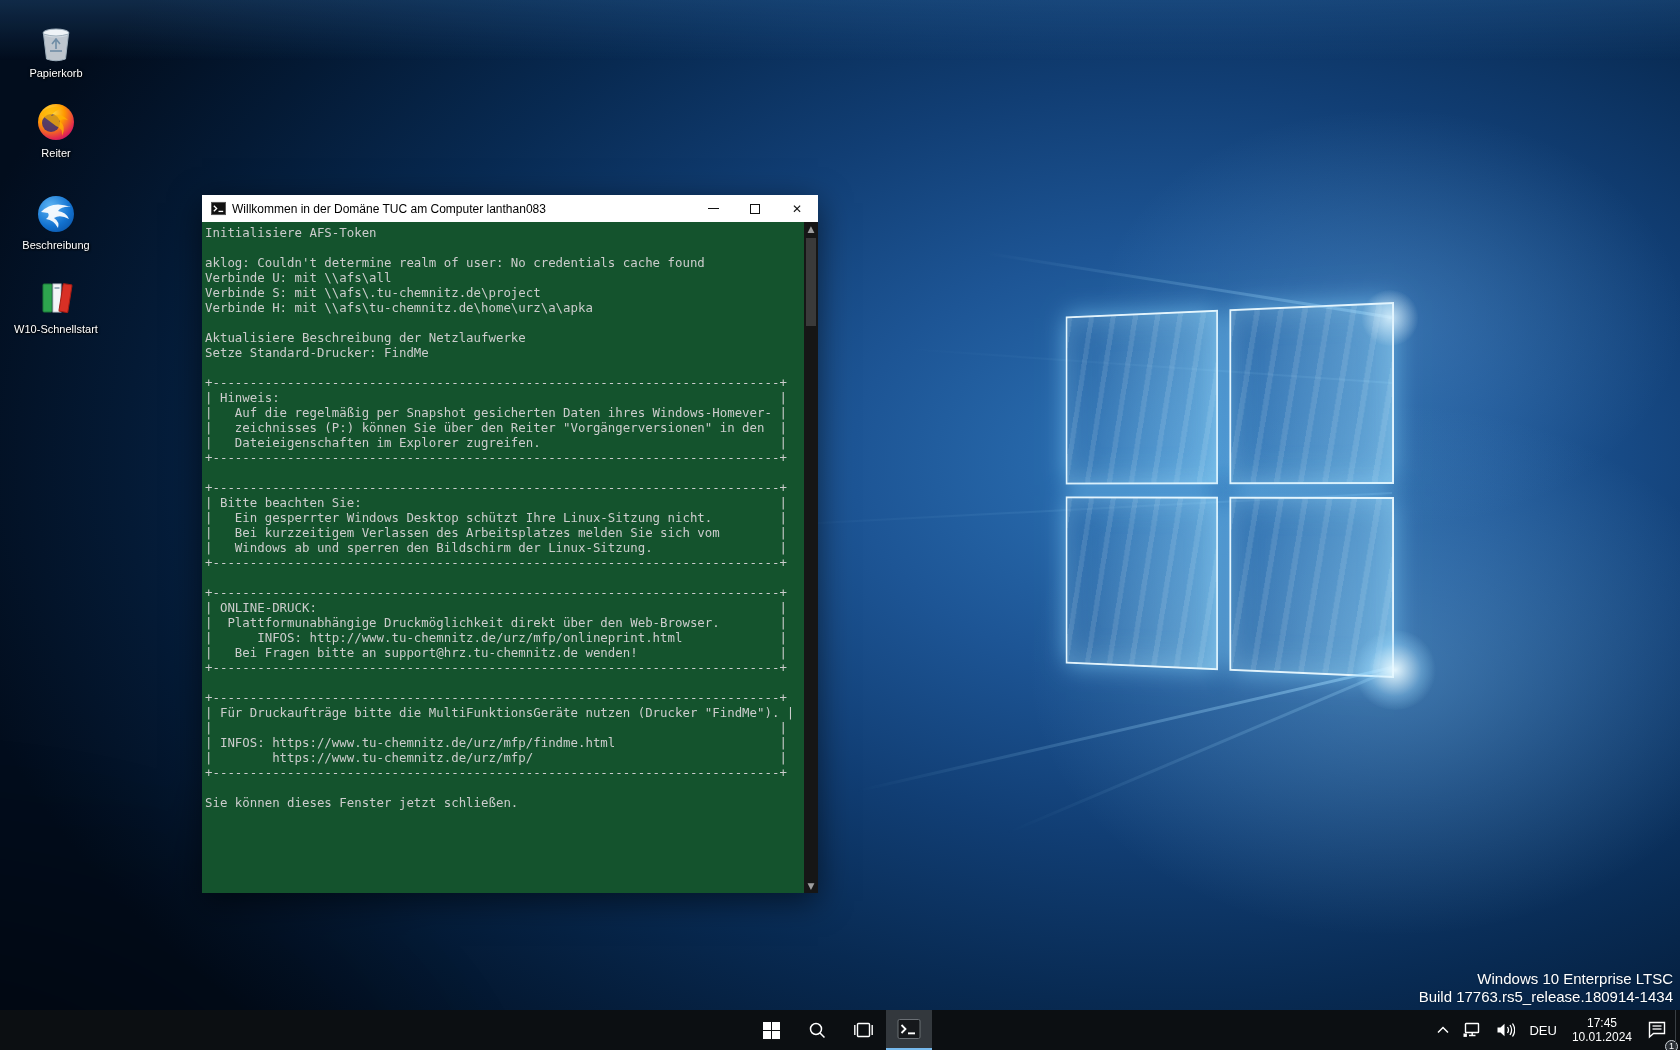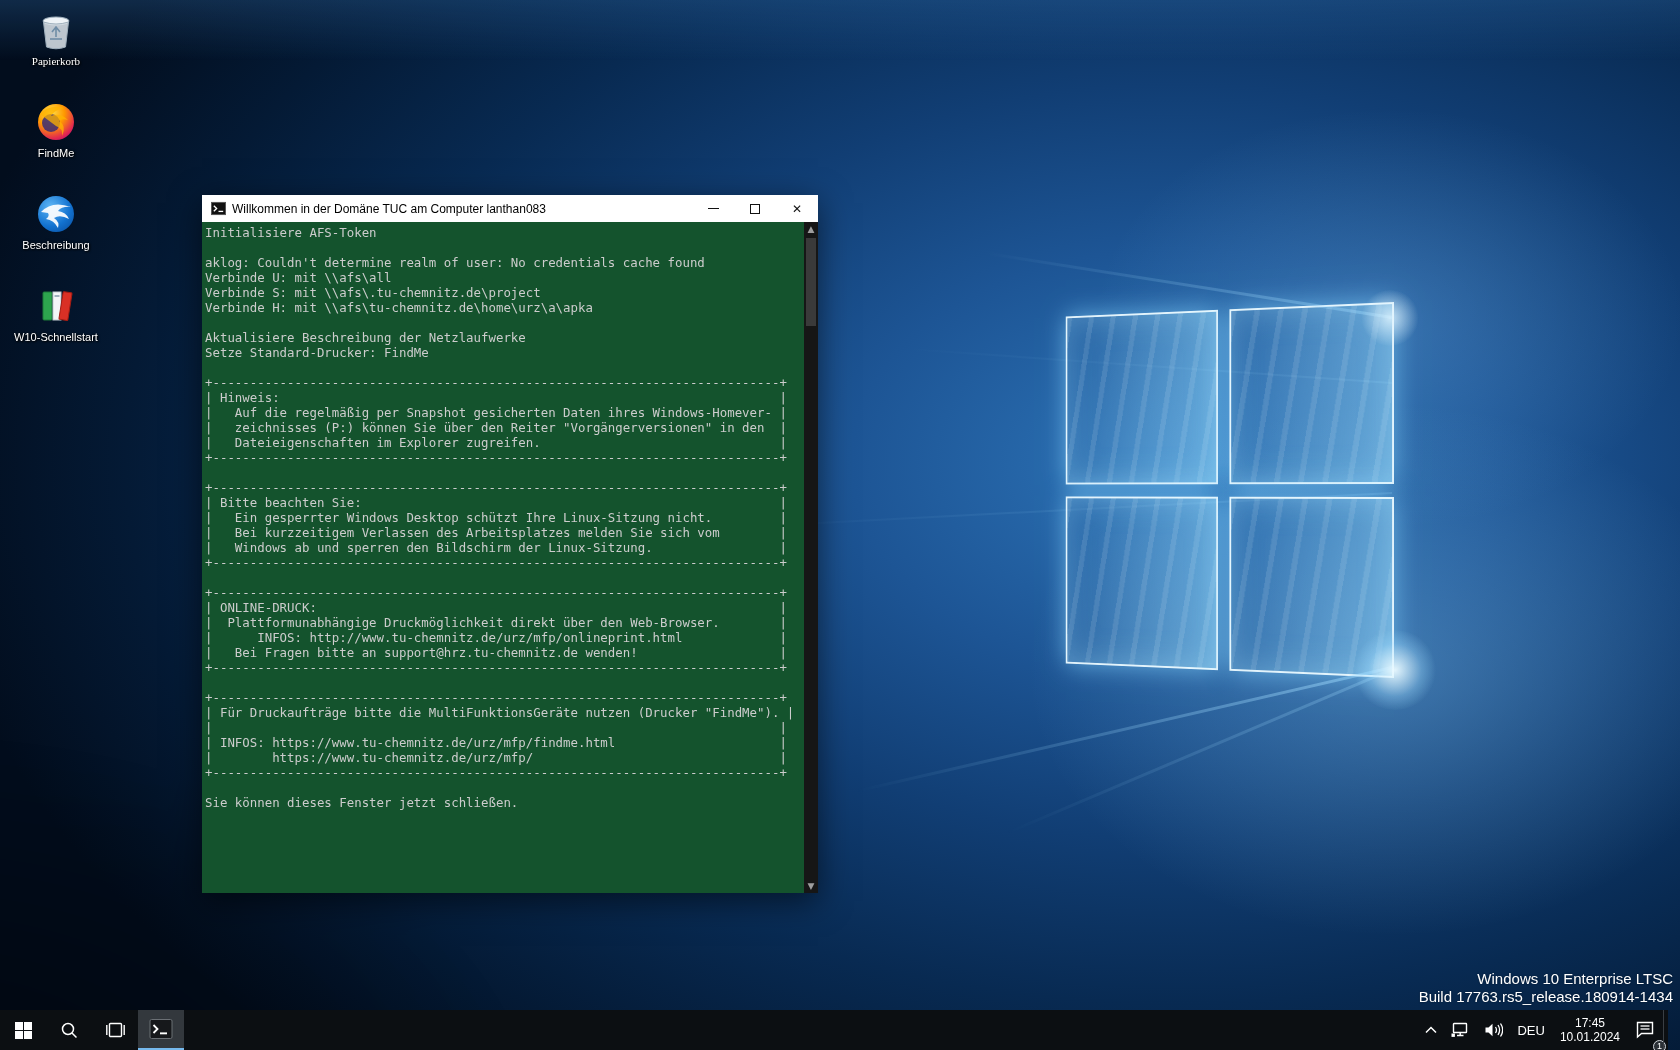--- a/index.html
+++ b/index.html
@@ -59,22 +59,22 @@
   .console { position:absolute; left:0; right:0; top:27px; bottom:0; background:#14532d; overflow:hidden; }
   .console pre { font-family:"DejaVu Sans Mono",monospace; font-size:12.4px; line-height:15px;
     color:#cccccc; padding:3px 0 0 3px; white-space:pre; }
   .vsb { position:absolute; right:0; top:0; bottom:0; width:14px; background:#161616; }
   .vsb .arr { position:absolute; left:0; width:14px; height:12px; color:#9e9e9e; font-size:9px;
     text-align:center; line-height:12px; font-family:"DejaVu Sans",sans-serif; }
   .vsb .arr.up { top:1px; } .vsb .arr.dn { bottom:1px; }
   .vsb .thumb { position:absolute; left:2px; top:16px; width:10px; height:88px; background:#3a3a3a; }
 
   
-  .taskbar { position:absolute; left:0; right:12px; bottom:0; height:40px; background:#0c0f12;
-    display:flex; align-items:stretch; z-index:5; }
+  .taskbar { position:absolute; left:0; right:0; bottom:0; height:40px; background:#0c0f12;
+    display:flex; align-items:stretch; z-index:5;justify-content:center; }
   .tbn { width:46px; display:flex; align-items:center; justify-content:center; }
   .tbn.active { background:#33383d; border-bottom:2px solid #76b9ed; }
   .tray { position:absolute; right:6px; top:0; bottom:0; display:flex; align-items:center; gap:0; }
   .tray .cell { display:flex; align-items:center; justify-content:center; height:100%; padding:0 7px; color:#fff; }
   .tray .deu { font-size:13px; }
   .clock { text-align:center; font-size:12px; color:#fff; line-height:14px; padding:0 8px; }
   .showdesk { position:absolute; right:0; top:0; bottom:0; width:5px; border-left:1px solid #3a3f44; }
   .badge { position:absolute; right:-4px; bottom:-3px; width:13px; height:13px; border-radius:50%;
     background:#2b3036; border:1px solid #cfd4d9; color:#fff; font-size:9px; line-height:11px; text-align:center; }
 </style>
@@ -90,21 +90,21 @@
     <div class="pane"></div>
     <div class="pane"></div>
   </div>
   <div class="ray r1"></div>
   <div class="ray r2"></div>
   <div class="ray r3"></div>
   <div class="glow g1"></div>
   <div class="glow g2"></div>
 </div>
 
-<div class="di" style="top:8px;font-family:Liberation Serif, serif;">
+<div class="di" style="top:20px;">
   <svg class="art" viewBox="0 0 44 44">
     <ellipse cx="22" cy="13" rx="13" ry="4" fill="#eef3f7" stroke="#9fb0bd" stroke-width="1"></ellipse>
     <path d="M9.5 14 L12.5 39 Q22 42.5 31.5 39 L34.5 14 Q22 18 9.5 14 Z" fill="#d7dfe6" fill-opacity="0.88" stroke="#9fb0bd" stroke-width="1"></path>
     <path d="M18 24 l4 -5 l4 5 M22 19 v10" stroke="#6f8da6" stroke-width="1.6" fill="none"></path>
     <path d="M16 31 h12" stroke="#6f8da6" stroke-width="1.6" fill="none"></path>
   </svg>
   <div class="lbl">Papierkorb</div>
 </div>
 
 <div class="di" style="top:100px;">
@@ -120,39 +120,39 @@
         <stop offset="0%" stop-color="#ffe14d"></stop>
           <stop offset="40%" stop-color="#ff9a00"></stop>
         <stop offset="75%" stop-color="#e22850"></stop>
           <stop offset="100%" stop-color="#a4007f"></stop>
       </radialGradient>
     </defs>
     <circle cx="22" cy="22" r="18" fill="url(#fx2)"></circle>
     <circle cx="17" cy="23" r="9" fill="#3a2a75" fill-opacity="0.85"></circle>
     <path d="M6 14 Q16 4 30 8 Q20 10 17 16 Q26 12 34 20 Q28 18 25 21 Q33 26 28 36 Q29 28 22 26 Z" fill="#ffb300" fill-opacity="0.75"></path>
   </svg>
-  <div class="lbl">FindMe</div>
+  <div class="lbl">Reiter</div>
 </div>
 
 <div class="di" style="top:192px;">
   <svg class="art" viewBox="0 0 44 44">
     <defs>
       <radialGradient id="tb1" cx="35%" cy="30%" r="90%">
         <stop offset="0%" stop-color="#5fb6f5"></stop>
           <stop offset="60%" stop-color="#1272d0"></stop>
         <stop offset="100%" stop-color="#0a4fa0"></stop>
       </radialGradient>
     </defs>
     <circle cx="22" cy="22" r="18" fill="url(#tb1)"></circle>
     <path d="M7 20 Q18 8 37 15 Q28 14 24 19 Q32 20 35 27 Q26 22 20 26 Q26 30 24 36 Q20 28 12 27 Q16 24 14 21 Z" fill="#ffffff" fill-opacity="0.92"></path>
   </svg>
   <div class="lbl">Beschreibung</div>
 </div>
 
-<div class="di" style="top:284px;">
+<div class="di" style="top:276px;">
   <svg class="art" viewBox="0 0 44 44">
     <rect x="9" y="8" width="9" height="28" rx="1" fill="#2da44e" stroke="#1c7a38"></rect>
     <rect x="19" y="8" width="8" height="28" fill="#f4f6f8" stroke="#c3cbd2"></rect>
     <g transform="rotate(9 31 22)">
       <rect x="27" y="8" width="9" height="28" rx="1" fill="#d93025" stroke="#a31d14"></rect>
     </g>
     <rect x="20.5" y="11" width="5" height="2" fill="#9fb0bd"></rect>
   </svg>
   <div class="lbl">W10-Schnellstart</div>
 </div>

